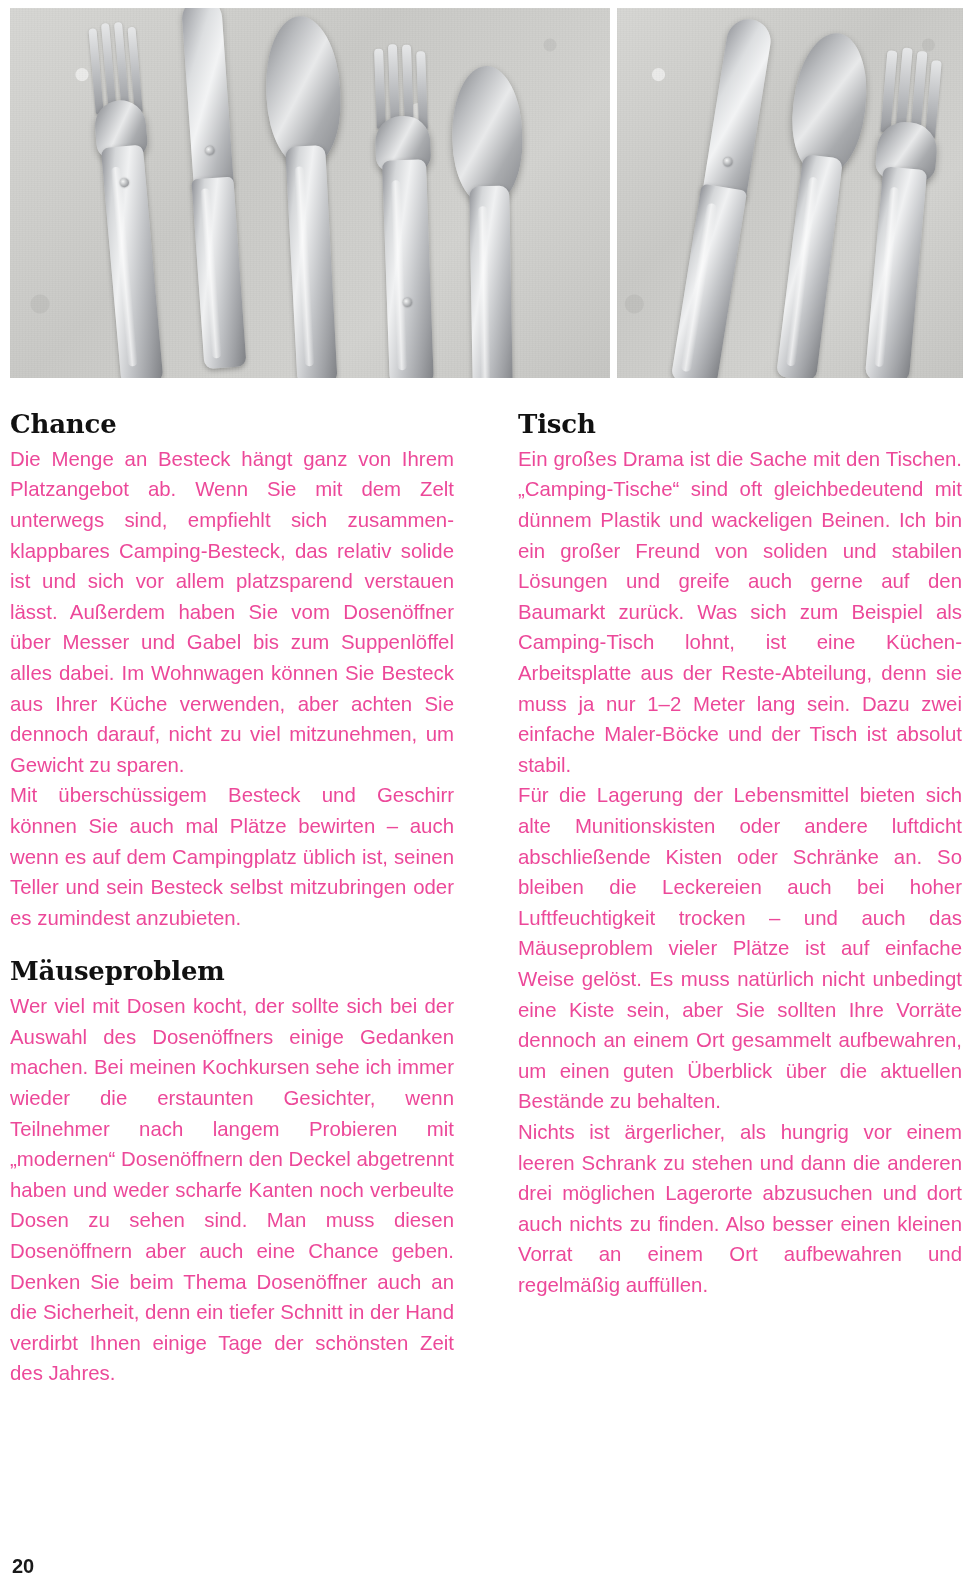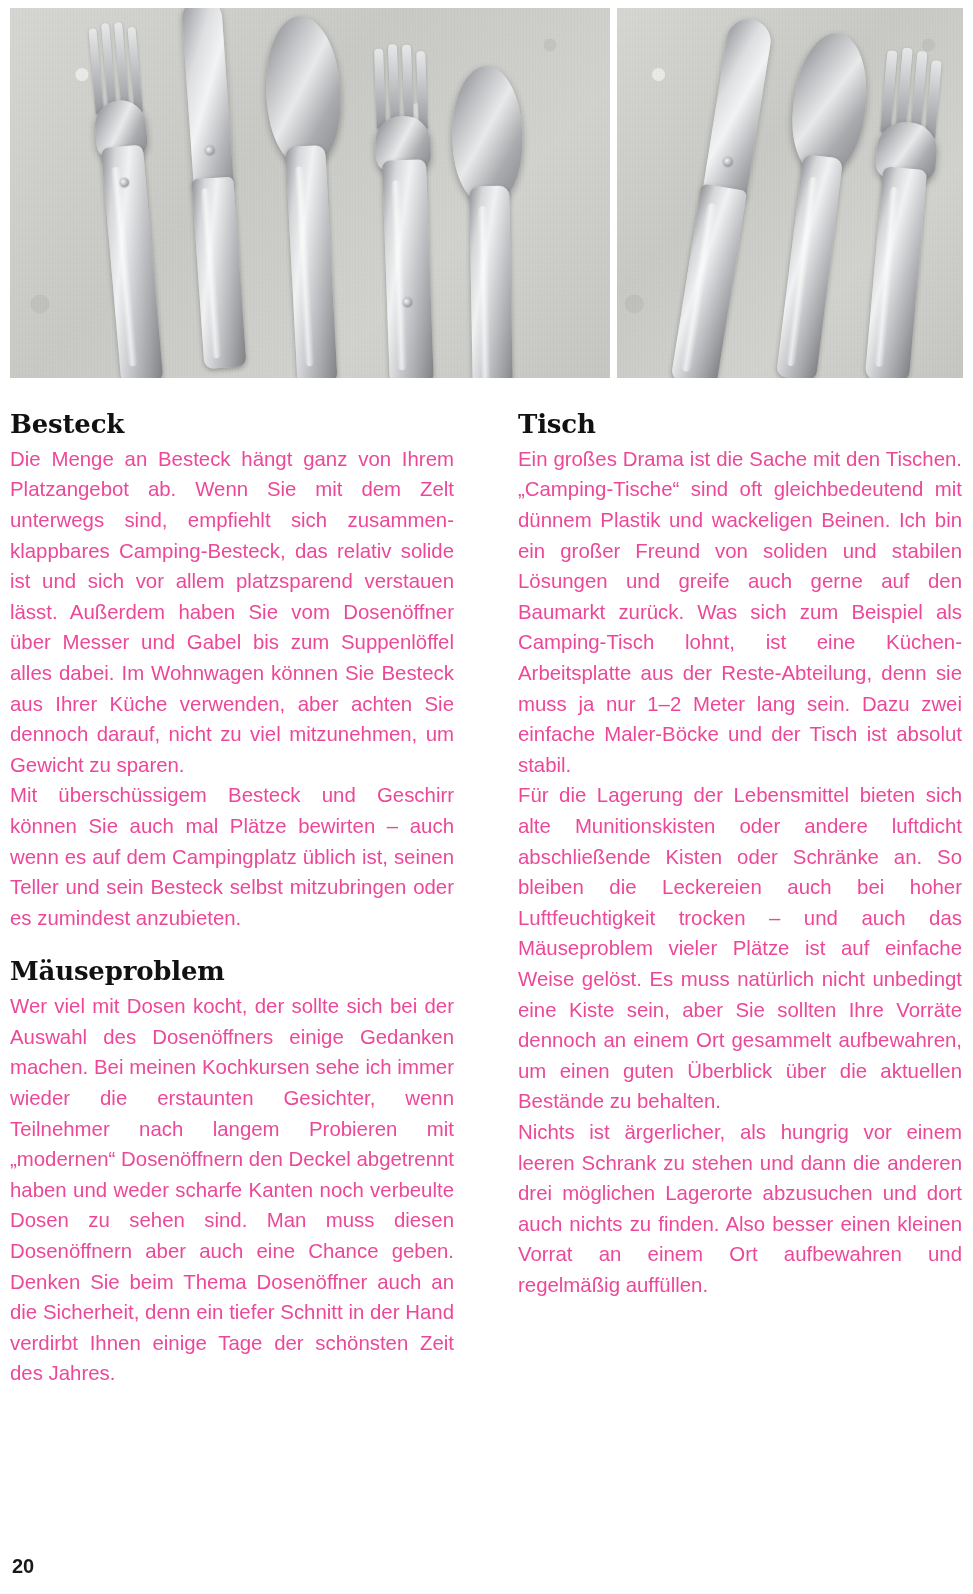--- a/index.html
+++ b/index.html
@@ -224,21 +224,21 @@
         <div class="bowl" style="left:18px; top:70px; width:60px; height:58px; border-radius:28px 28px 16px 16px;"></div>
         <div class="handle" style="left:26px; top:116px; width:44px; height:214px; border-radius:8px 8px 12px 12px;"></div>
         <div class="shine" style="left:34px; top:136px; width:10px; height:180px;"></div>
       </div>
     </div>
   </div>
 
   <div class="columns">
 
     <div class="col">
-      <h2>Besteck</h2>
+      <h2>Chance</h2>
       <p>Die Menge an Besteck hängt ganz von Ihrem Platzangebot ab. Wenn Sie mit dem Zelt unterwegs sind, empfiehlt sich zusammen­klappbares Camping-Besteck, das relativ solide ist und sich vor allem platzsparend verstauen lässt. Außerdem haben Sie vom Dosenöffner über Messer und Gabel bis zum Suppenlöffel alles dabei. Im Wohnwagen können Sie Besteck aus Ihrer Küche verwen­den, aber achten Sie dennoch darauf, nicht zu viel mitzunehmen, um Gewicht zu sparen.</p>
       <p>Mit überschüssigem Besteck und Geschirr können Sie auch mal Plätze bewirten – auch wenn es auf dem Campingplatz üblich ist, seinen Teller und sein Besteck selbst mitzu­bringen oder es zumindest anzubieten.</p>
 
       <h2 class="spaced">Mäuseproblem</h2>
       <p>Wer viel mit Dosen kocht, der sollte sich bei der Auswahl des Dosenöffners einige Gedan­ken machen. Bei meinen Kochkursen sehe ich immer wieder die erstaunten Gesichter, wenn Teilnehmer nach langem Probieren mit „modernen“ Dosenöffnern den Deckel abgetrennt haben und weder scharfe Kanten noch verbeulte Dosen zu sehen sind. Man muss diesen Dosenöffnern aber auch eine Chance geben. Denken Sie beim Thema Dosenöffner auch an die Sicherheit, denn ein tiefer Schnitt in der Hand verdirbt Ihnen einige Tage der schönsten Zeit des Jahres.</p>
     </div>
 
     <div class="col">
       <h2>Tisch</h2>
       <p>Ein großes Drama ist die Sache mit den Tischen. „Camping-Tische“ sind oft gleichbe­deutend mit dünnem Plastik und wackeligen Beinen. Ich bin ein großer Freund von soliden und stabilen Lösungen und greife auch gerne auf den Baumarkt zurück. Was sich zum Beispiel als Camping-Tisch lohnt, ist eine Küchen-Arbeitsplatte aus der Reste-Abtei­lung, denn sie muss ja nur 1–2 Meter lang sein. Dazu zwei einfache Maler-Böcke und der Tisch ist absolut stabil.</p>

